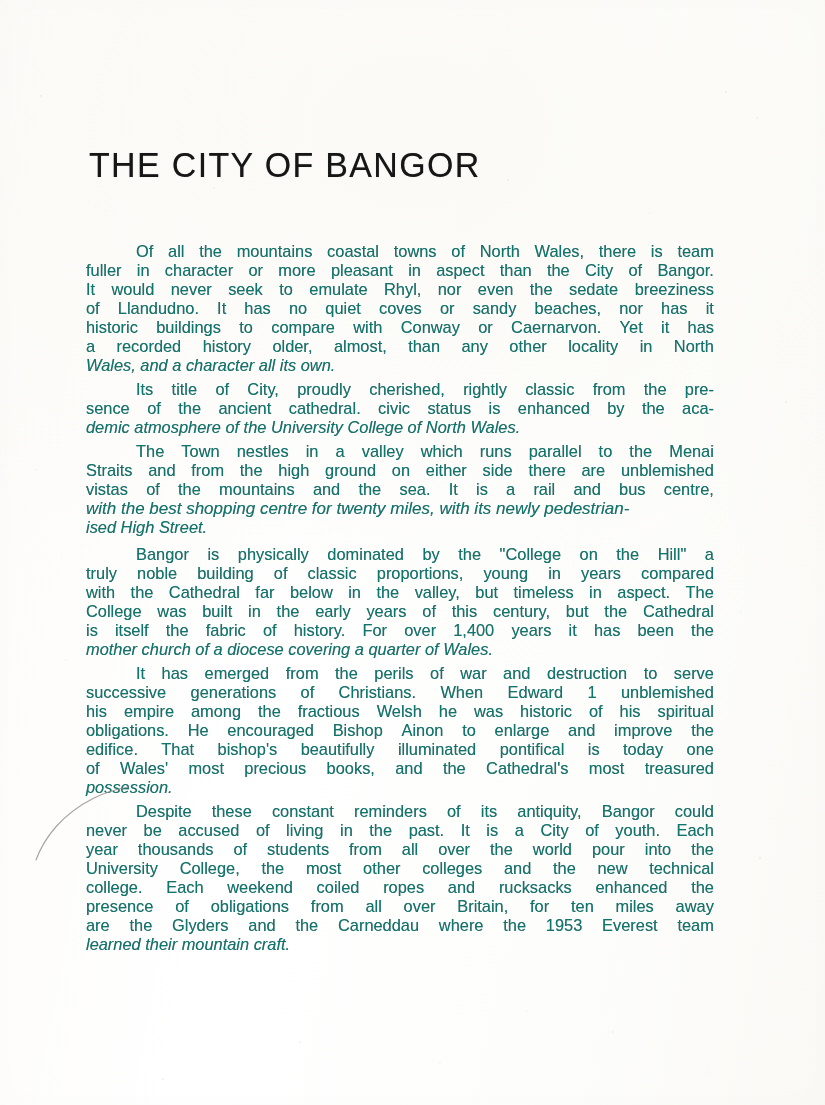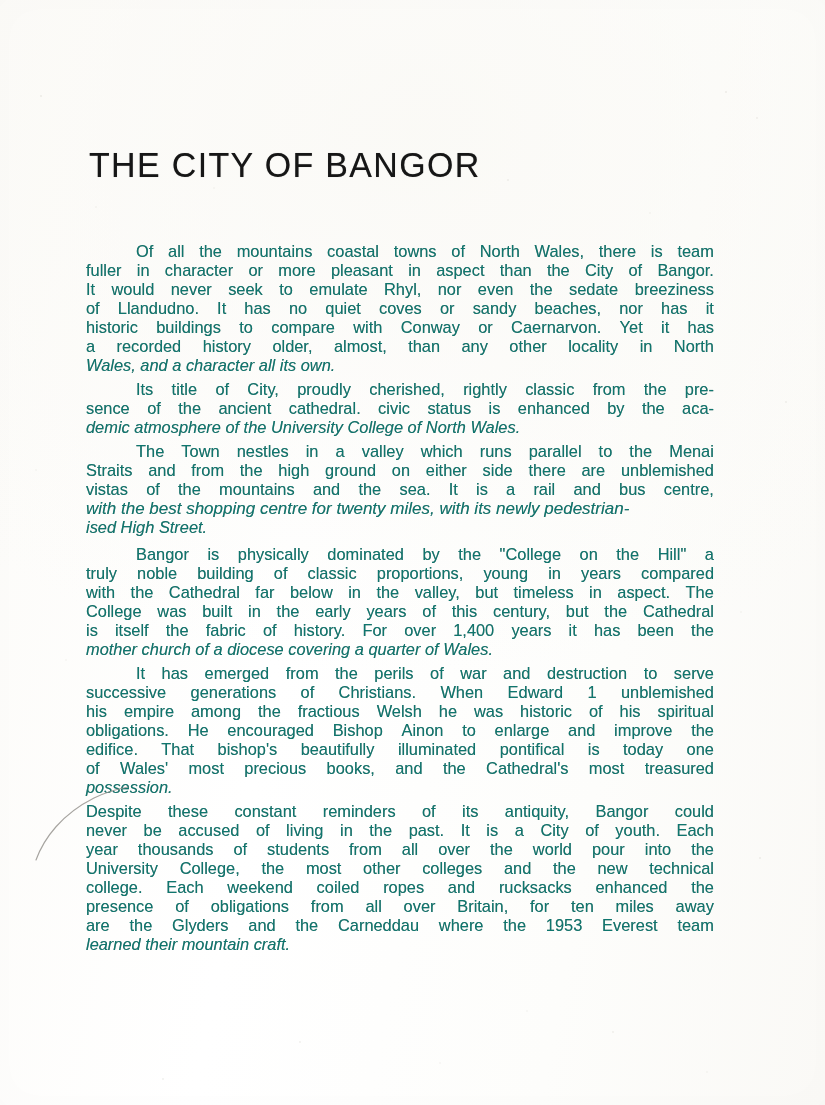--- a/index.html
+++ b/index.html
@@ -442,21 +442,21 @@
         <span>the</span>
         <span>Cathedral's</span>
         <span>most</span>
         <span>treasured</span>
       </div>
     <div class="ln last" style="top:778px">
       <span>possession.</span>
     </div>
 
     <div class="ln just" style="top:802px">
-        <span style="">Despite</span>
+        <span style="margin-left: 50px;">Despite</span>
         <span>these</span>
         <span>constant</span>
         <span>reminders</span>
         <span>of</span>
         <span>its</span>
         <span>antiquity,</span>
         <span>Bangor</span>
         <span>could</span>
       </div>
     <div class="ln just" style="top:821px">

